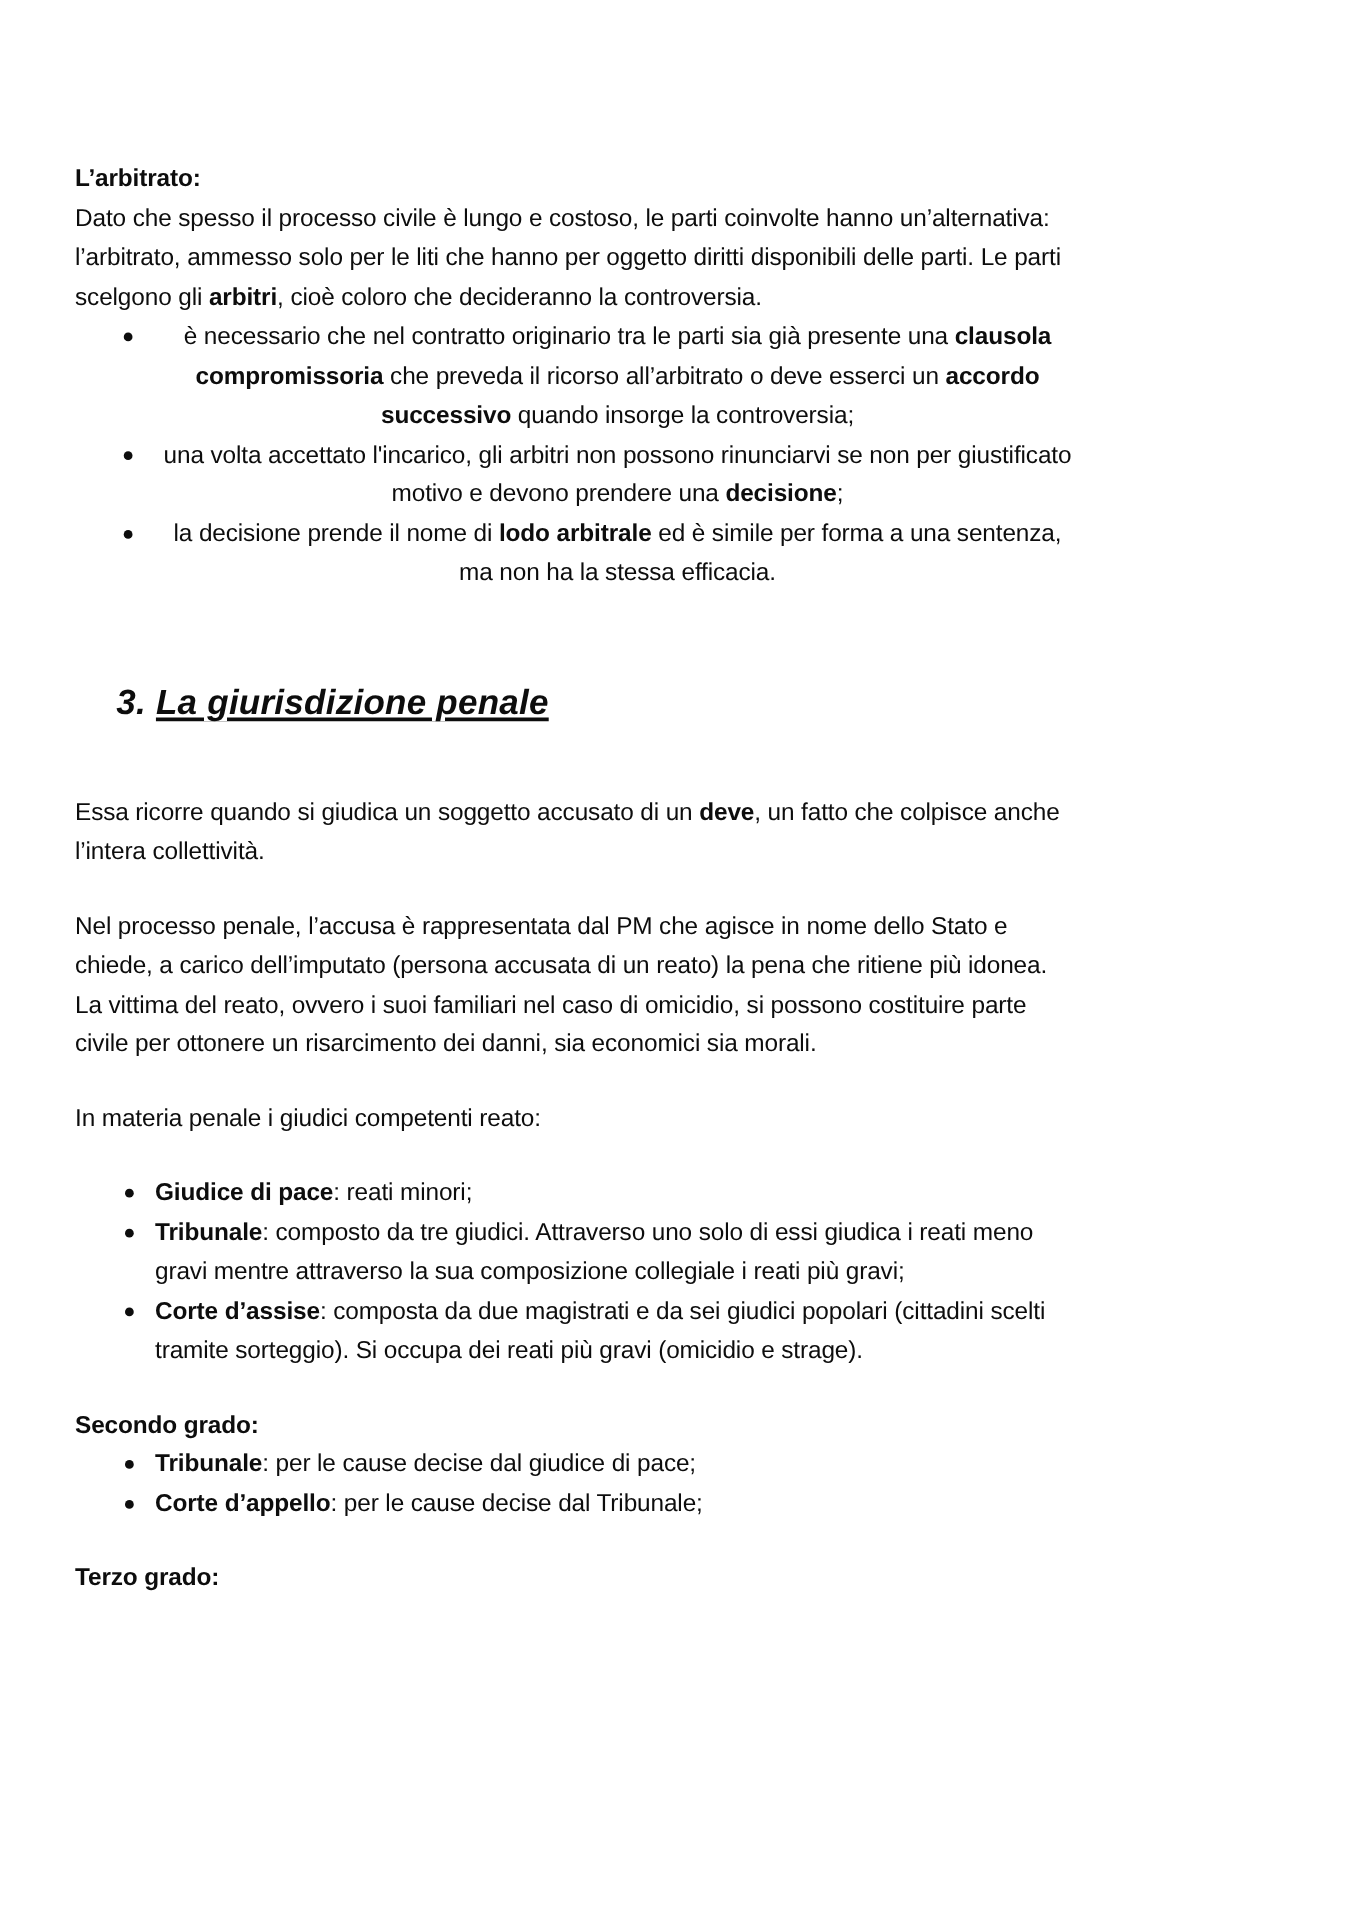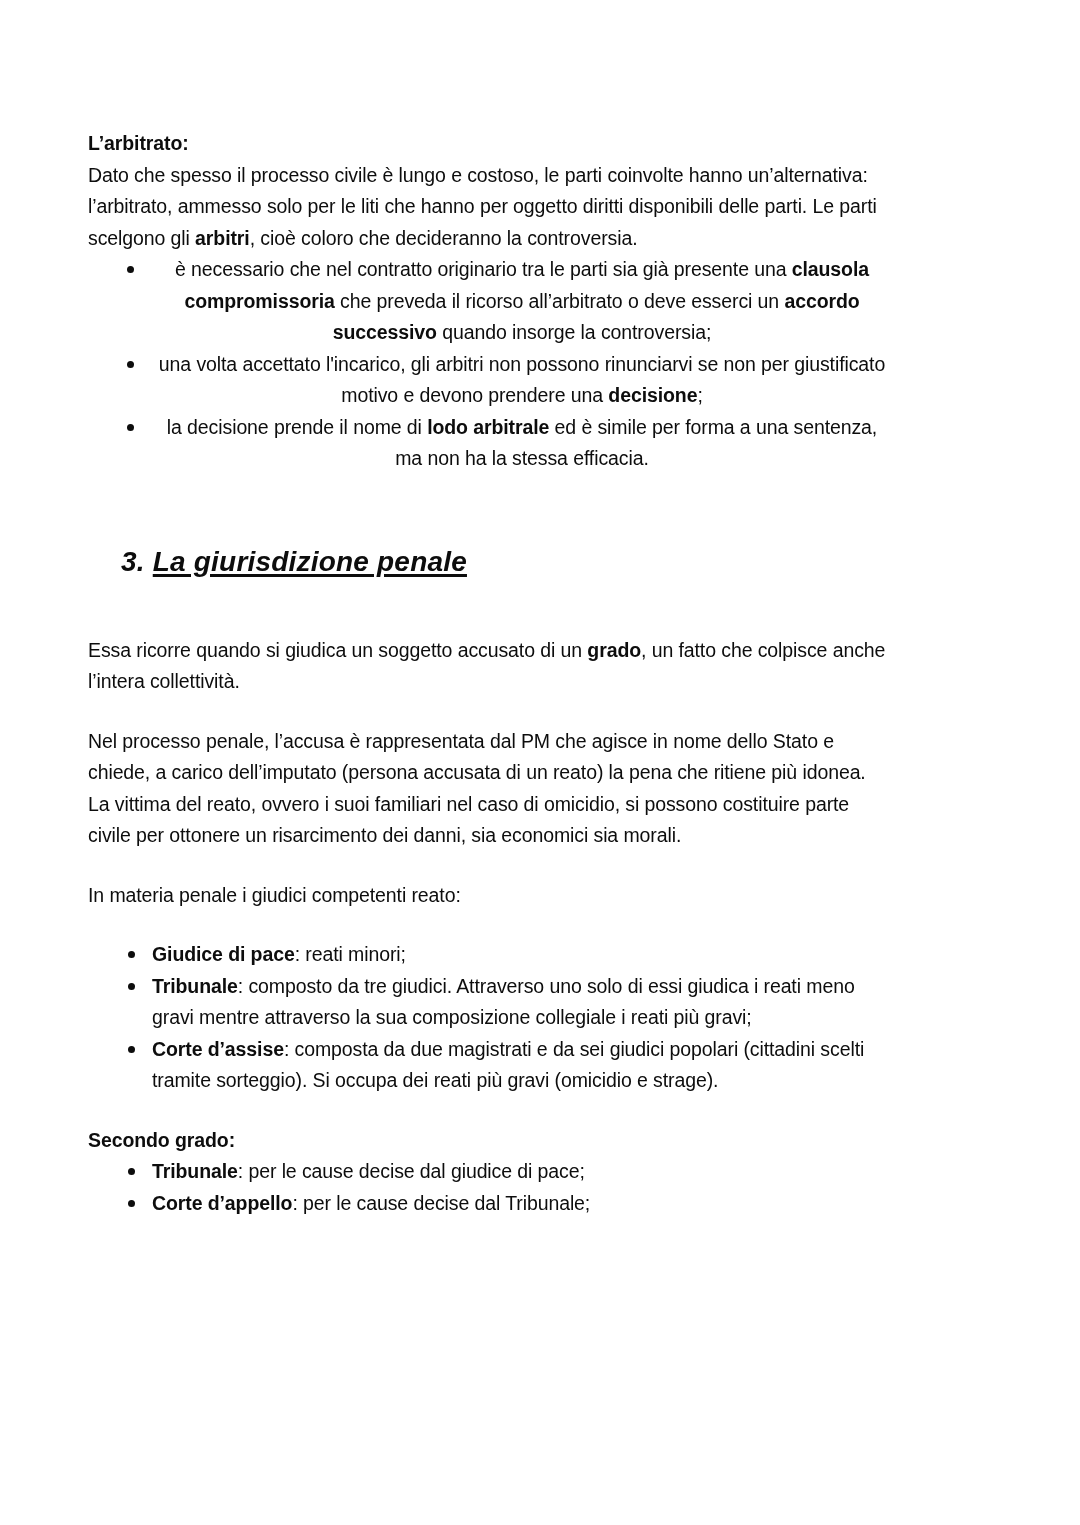--- a/index.html
+++ b/index.html
@@ -14,21 +14,21 @@
     color: #0d0d0d;
     -webkit-font-smoothing: antialiased;
   }
 
   .page {
     position: relative;
     width: 1080px;
     height: 1525px;
     background: #ffffff;
     box-sizing: border-box;
-    padding: 128px 150px 0 88px;
+    padding: 128px 150px 0 60px;
   }
 
   .doc-body {
     width: 802px;
   }
 
   
   .para {
     font-size: 19.5px;
     line-height: 31.5px;
@@ -120,21 +120,21 @@
     </ul>
 
     <div class="spacer-lg"></div>
     <div class="spacer-md"></div>
 
     <h2 class="section-heading"><span class="num">3.</span><span class="num">&nbsp;</span><span class="title">La giurisdizione penale</span></h2>
 
     <div class="spacer-lg"></div>
     <div class="spacer-sm"></div>
 
-    <p class="para"><span>Essa ricorre quando si giudica un soggetto accusato di un </span><b>grado</b><span>, un fatto che colpisce anche l’intera collettività.</span></p>
+    <p class="para"><span>Essa ricorre quando si giudica un soggetto accusato di un </span><b>deve</b><span>, un fatto che colpisce anche l’intera collettività.</span></p>
 
     <div class="spacer-md"></div>
 
     <p class="para">Nel processo penale, l’accusa è rappresentata dal PM che agisce in nome dello Stato e chiede, a carico dell’imputato (persona accusata di un reato) la pena che ritiene più idonea. La vittima del reato, ovvero i suoi familiari nel caso di omicidio, si possono costituire parte civile per ottonere un risarcimento dei danni, sia economici sia morali.</p>
 
     <div class="spacer-md"></div>
 
     <p class="para">In materia penale i giudici competenti reato:</p>
 
     <div class="spacer-md"></div>
@@ -158,15 +158,16 @@
       <li>
         <span class="dot"></span><b>Tribunale</b><span>: per le cause decise dal giudice di pace;</span>
       </li>
       <li>
         <span class="dot"></span><b>Corte d’appello</b><span>: per le cause decise dal Tribunale;</span>
       </li>
     </ul>
 
     <div class="spacer-md"></div>
 
+    <p class="para lead">Terzo grado:</p>
 
   </div>
 </div>
 
 </body></html>

